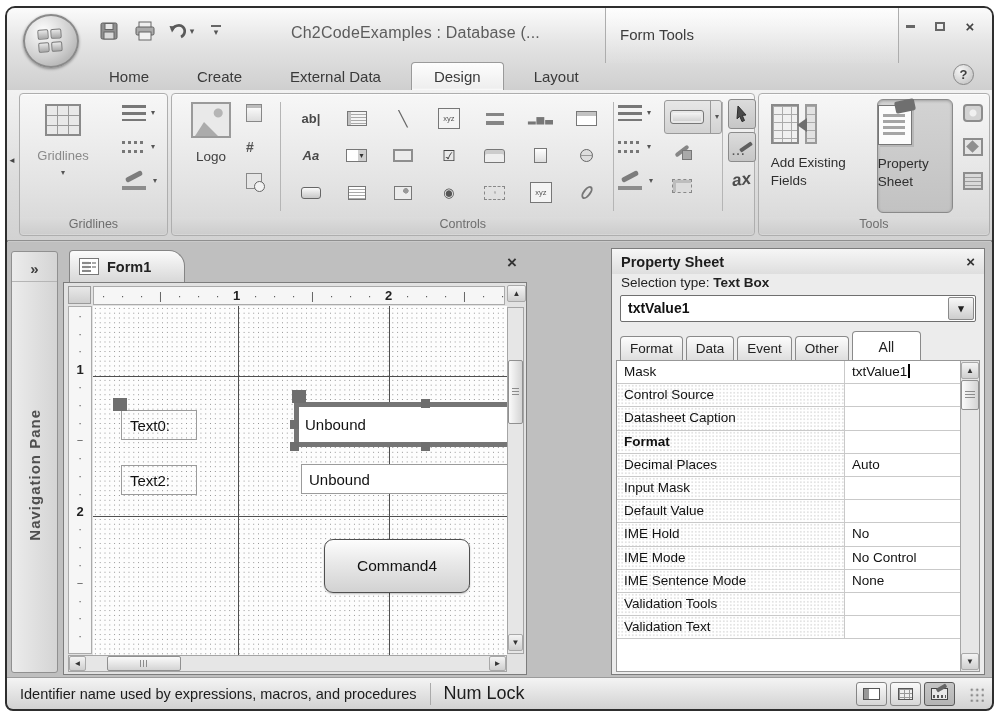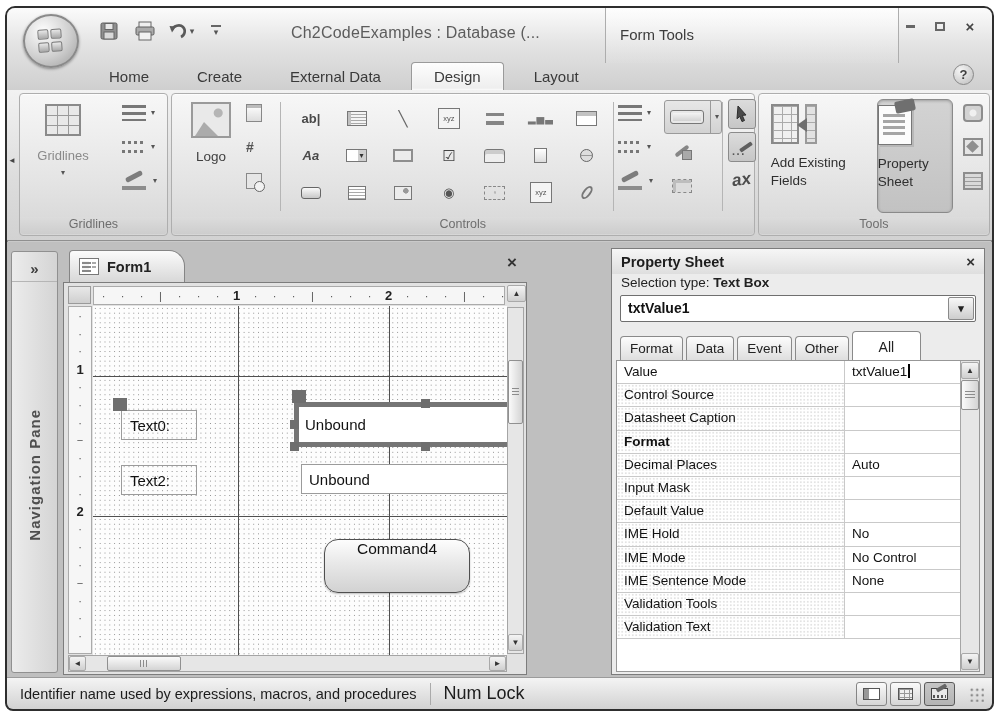--- a/index.html
+++ b/index.html
@@ -200,21 +200,21 @@
   .hline{position:absolute;left:0;right:0;height:1px;background:#4f4f4f;}
   .formlabel{position:absolute;width:76px;height:30px;border:1px solid #9b9b9b;display:flex;
     align-items:center;padding-left:8px;font-size:15px;color:#111;}
   .bighandle{position:absolute;width:14px;height:13px;background:#6e6e6e;}
   #textbox2{position:absolute;left:208px;top:158px;width:238px;height:30px;border:1px solid #9b9b9b;
     background:#fff;display:flex;align-items:center;padding-left:7px;font-size:15px;color:#111;}
   #selbox{position:absolute;left:201px;top:96px;width:263px;height:45px;border:5px solid #757575;
     background:#fff;display:flex;align-items:center;padding-left:6px;font-size:15px;color:#111;}
   .h{position:absolute;width:9px;height:9px;background:#6e6e6e;}
   #cmdbtn{position:absolute;left:231px;top:233px;width:146px;height:54px;border:1px solid #4f4f4f;
-    border-radius:14px;background:linear-gradient(#fdfdfd,#e8e8e8 45%,#d2d2d2);display:flex;
+    border-radius:9px;background:linear-gradient(#fdfdfd,#e8e8e8 45%,#d2d2d2);display:flex;align-items:center;
     justify-content:center;font-size:15.5px;color:#111;box-shadow:0 1px 2px rgba(0,0,0,.25);}
   #vscroll{position:relative;margin:1px 2px 1px 0;border:1px solid #a5a5a5;background:#e6e6e6;}
   .sarrow{position:absolute;left:0;right:0;height:17px;display:flex;align-items:center;justify-content:center;
     font-size:8px;color:#333;background:linear-gradient(#f4f4f4,#cfcfcf);border:1px solid #a9a9a9;border-radius:2px;}
   #vthumb{position:absolute;left:0;right:0;top:52px;height:64px;border:1px solid #909090;border-radius:2px;
     background:linear-gradient(90deg,#fafafa,#d4d4d4);}
   #vthumb::after,#hthumb::after{content:"";position:absolute;left:3px;right:3px;top:50%;height:7px;margin-top:-4px;
     background:repeating-linear-gradient(#8c8c8c 0 1px,transparent 1px 3px);}
   #hscroll{grid-column:1/3;position:relative;margin:0 0 2px 4px;background:#e6e6e6;border:1px solid #a5a5a5;}
   .harrow{position:absolute;top:0;bottom:0;width:17px;display:flex;align-items:center;justify-content:center;
@@ -663,21 +663,21 @@
       <div id="ps-tabs">
           <div class="pstab">Format</div>
           <div class="pstab">Data</div>
           <div class="pstab">Event</div>
           <div class="pstab">Other</div>
           <div class="pstab active">All</div>
         </div>
       <div id="ps-gridwrap">
         <div id="ps-rows">
             <div class="psrow sel">
-              <div class="psname">Value</div>
+              <div class="psname">Mask</div>
               <div class="psval"><span>txtValue1</span><span class="caret-bar"></span></div>
             </div>
             <div class="psrow">
               <div class="psname">Control Source</div>
               <div class="psval"><span></span></div>
             </div>
             <div class="psrow">
               <div class="psname">Datasheet Caption</div>
               <div class="psval"><span></span></div>
             </div>

